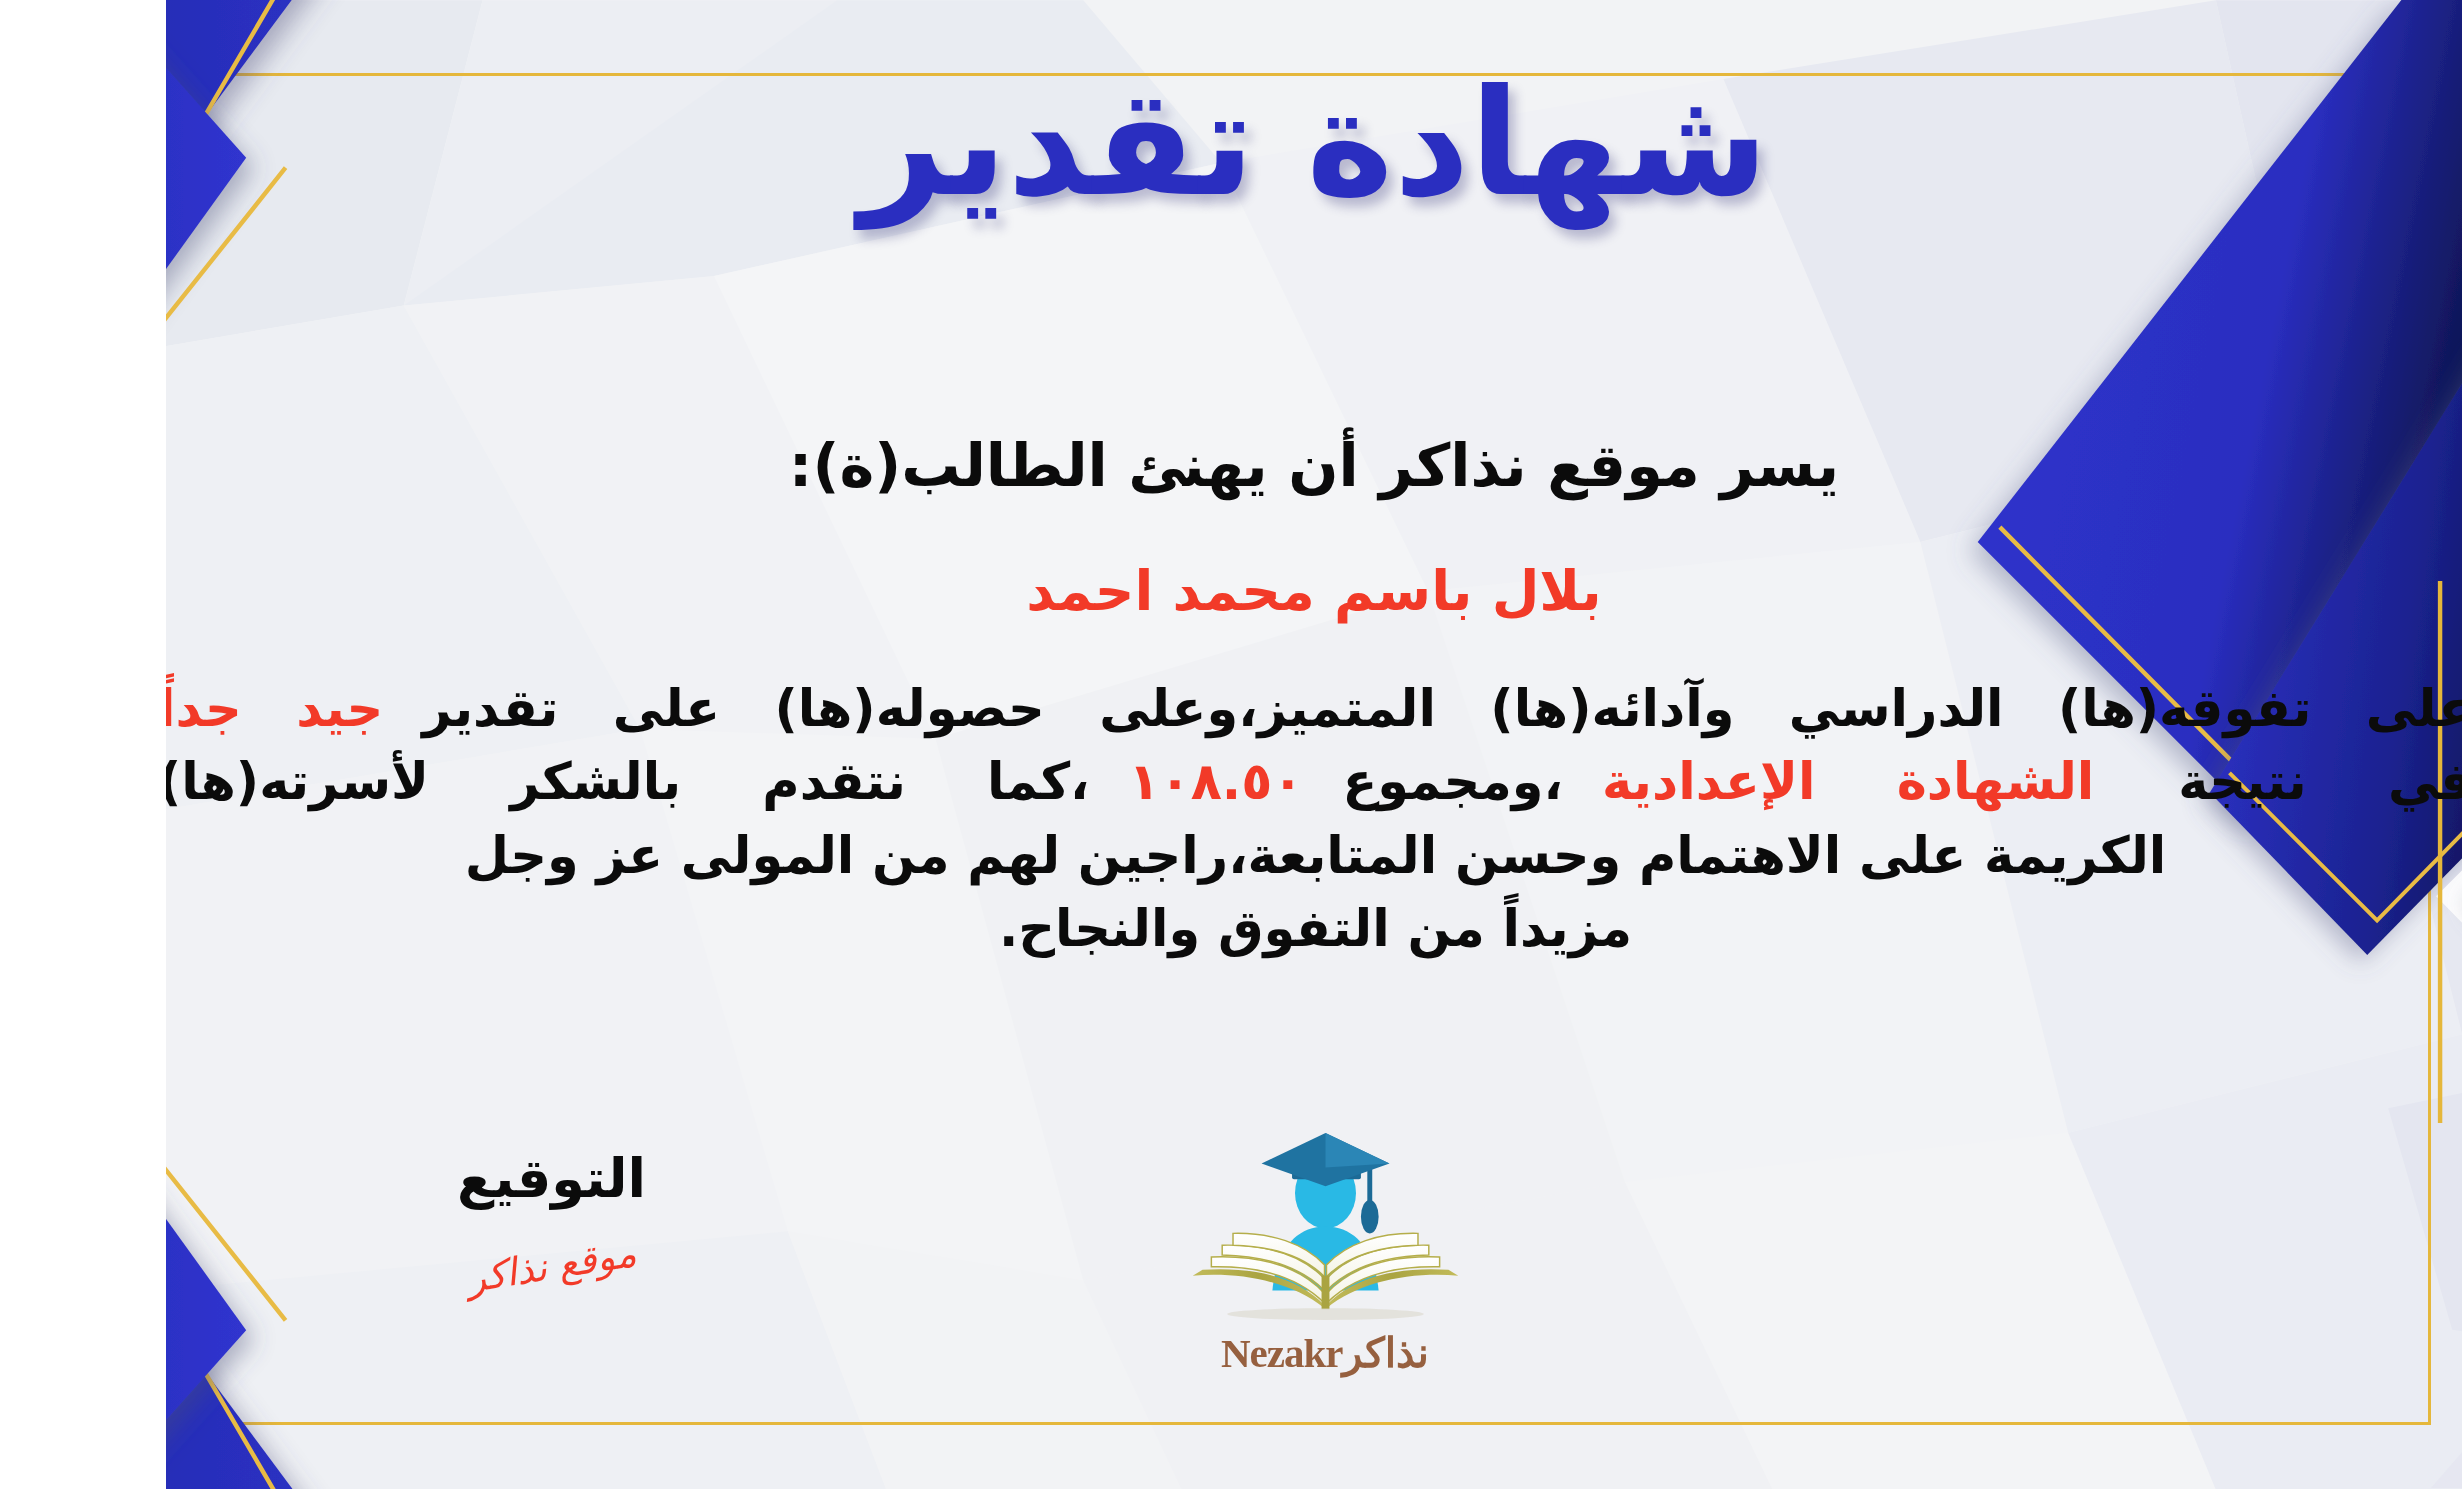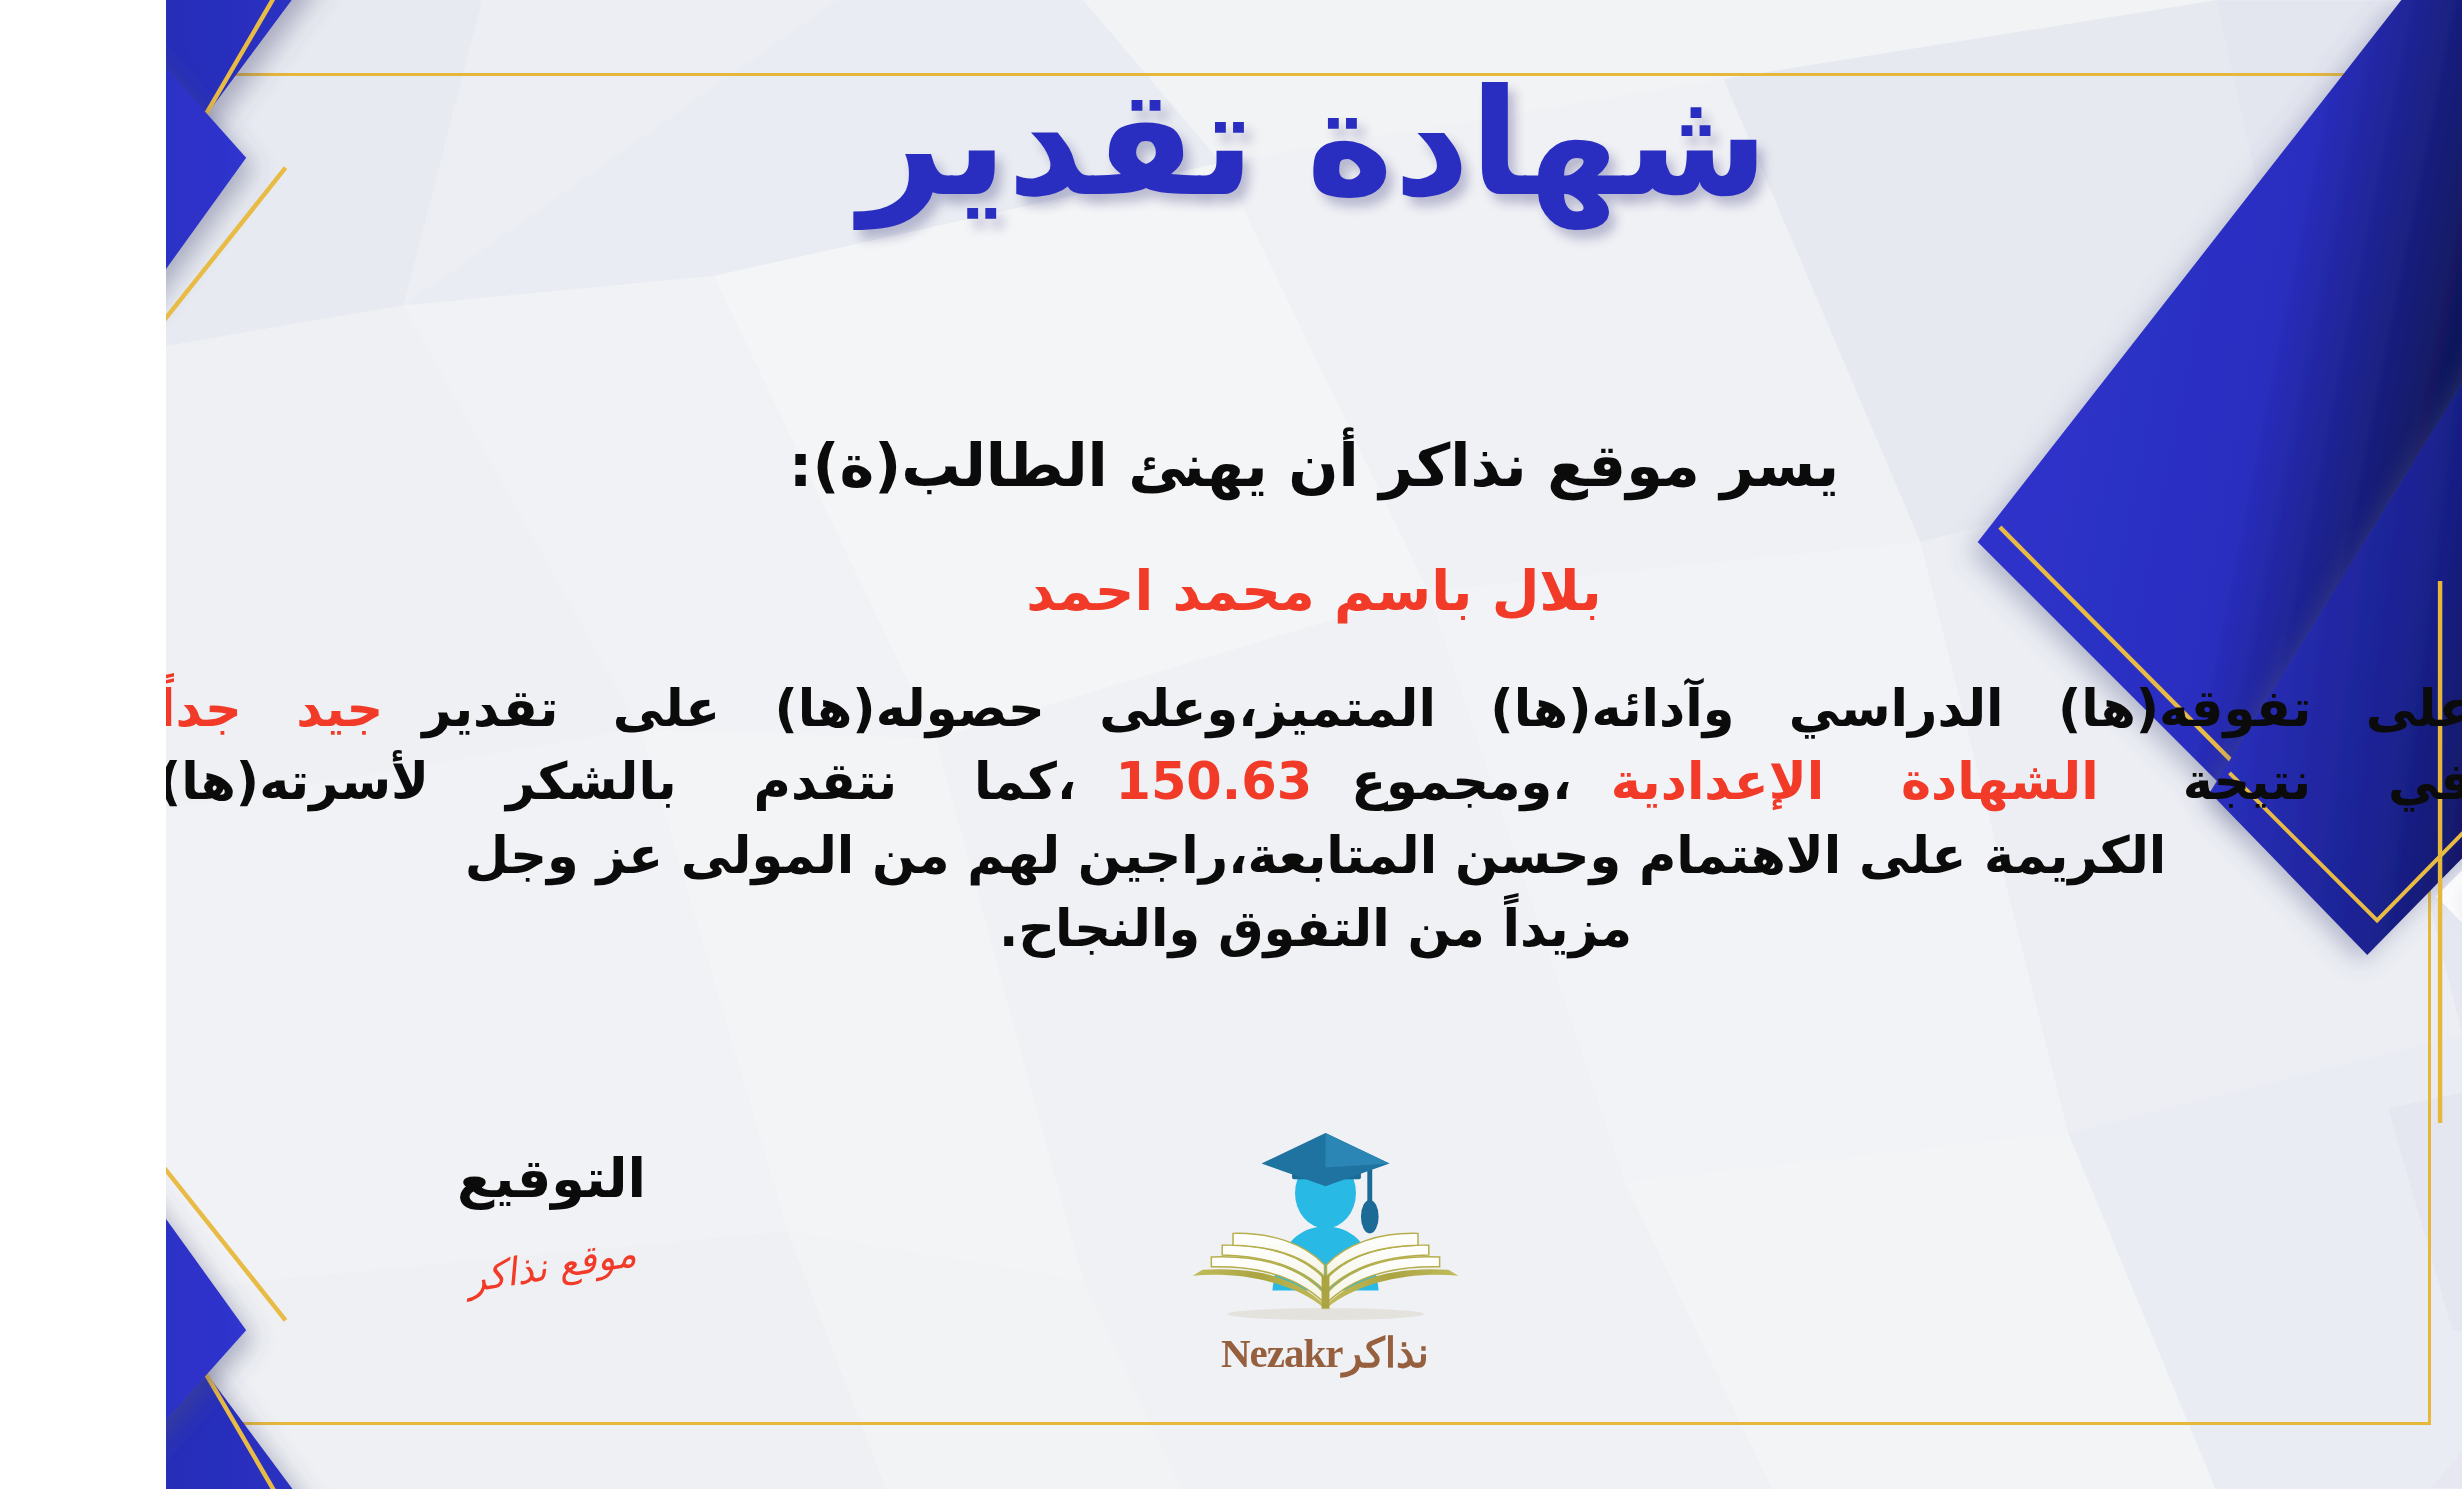--- a/index.html
+++ b/index.html
@@ -355,21 +355,21 @@
 
     <div class="student-name">بلال باسم محمد احمد</div>
 
     <div class="body-block">
 
       <span class="body-line line-1">
         <span>على تفوقه(ها) الدراسي وآدائه(ها) المتميز،وعلى حصوله(ها) على تقدير</span><span class="gap-sm"></span><span class="accent">جيد جداً</span>
       </span>
 
       <span class="body-line line-2">
-        <span>في نتيجة</span><span class="gap"></span><span class="accent">الشهادة الإعدادية</span><span class="gap-sm"></span><span>،ومجموع</span><span class="gap-sm"></span><span class="accent">150.63</span><span class="gap-sm"></span><span>،كما نتقدم بالشكر لأسرته(ها)</span>
+        <span>في نتيجة</span><span class="gap"></span><span class="accent">الشهادة الإعدادية</span><span class="gap-sm"></span><span>،ومجموع</span><span class="gap-sm"></span><span class="accent">١٠٨.٥٠</span><span class="gap-sm"></span><span>،كما نتقدم بالشكر لأسرته(ها)</span>
       </span>
 
       <span class="body-line line-3">الكريمة على الاهتمام وحسن المتابعة،راجين لهم من المولى عز وجل</span>
 
       <span class="body-line line-4">مزيداً من التفوق والنجاح.</span>
     </div>
 
     <div class="sig-block">
       <span class="sig-label">التوقيع</span>
       <span class="sig-mark">موقع نذاكر</span>

